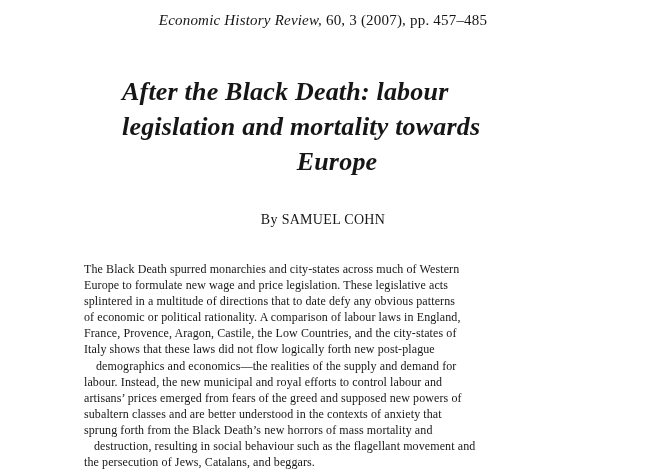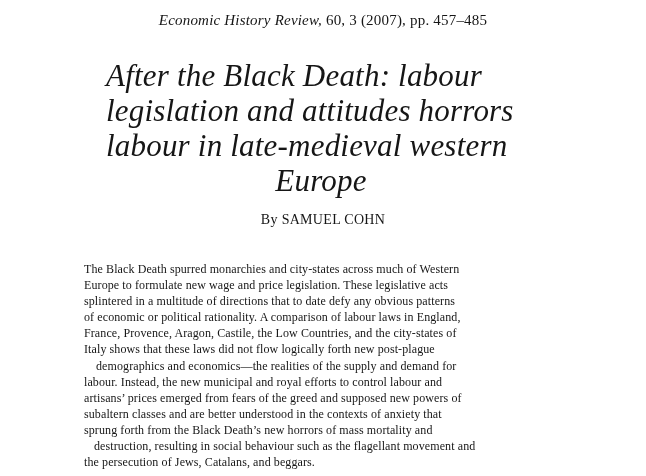--- a/index.html
+++ b/index.html
@@ -21,25 +21,25 @@
     font-size: 15px;
     line-height: 19px;
     letter-spacing: 0.2px;
   }
   .journal-header .journal-name { font-style: italic; }
   .article-title {
     position: absolute;
     top: 58px;
     left: 106px;
     width: 430px;
-    margin: 0;
-    font-size: 31px;
+    margin: 16px;
+    font-size: 26px;
     line-height: 35px;
     font-style: italic;
-    font-weight: normal;
+    font-weight: bold;
     letter-spacing: 0.2px;
   }
   .title-line {
     white-space: nowrap;
     text-align: left;
   }
   .title-line:last-child {
     text-align: center;
   }
   .byline {
@@ -68,22 +68,21 @@
 </style>
 </head>
 <body>
 
 <div class="page">
 
   <div class="journal-header"><span class="journal-name">Economic History Review,</span><span> 60, 3 (2007), pp. 457–485</span></div>
 
   <h1 class="article-title">
       <div class="title-line" style="word-spacing: 0px;">After the Black Death: labour</div>
-      <div class="title-line" style="word-spacing: 0px;">legislation and attitudes horrors</div>
-      <div class="title-line" style="word-spacing: 0px;">labour in late-medieval western</div>
+      <div class="title-line" style="word-spacing: 0px;">legislation and mortality towards</div>
       <div class="title-line">Europe</div>
     </h1>
 
   <div class="byline"><span>By</span> <span>SAMUEL COHN</span></div>
 
   <div class="abstract">
       <div class="abstract-line" style="word-spacing: 0px;">The Black Death spurred monarchies and city-states across much of Western</div>
       <div class="abstract-line" style="word-spacing: 0px;">Europe to formulate new wage and price legislation. These legislative acts</div>
       <div class="abstract-line" style="word-spacing: 0px;">splintered in a multitude of directions that to date defy any obvious patterns</div>
       <div class="abstract-line" style="word-spacing: 0px;">of economic or political rationality. A comparison of labour laws in England,</div>

